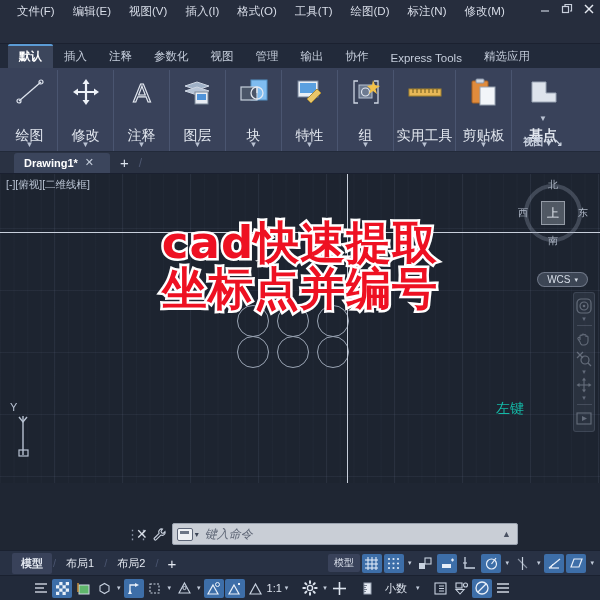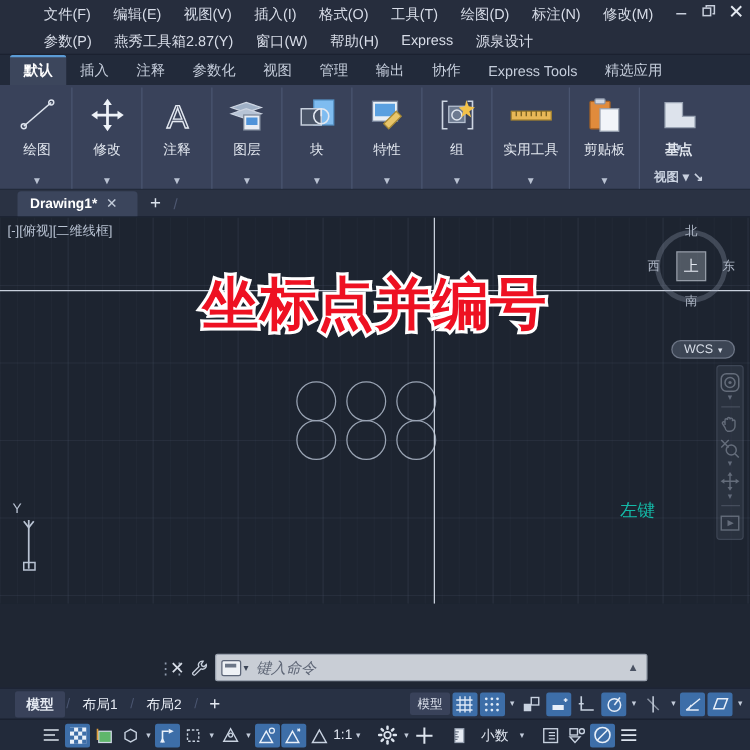--- a/index.html
+++ b/index.html
@@ -16,21 +16,21 @@
   .menubar {
     background: #262d3d;
     height: 44px;
     position: relative;
     border-bottom: 1px solid #1b2130;
   }
   .menurow {
     display: flex;
     align-items: center;
     height: 22px;
-    padding-left: 26px;
+    padding-left: 8px;
     gap: 0px;
   }
   .menuitem {
     color: #d8dde8;
     font-size: 11.5px;
     padding: 2px 9px;
     white-space: nowrap;
     letter-spacing: 0px;
   }
   .wincontrols {
@@ -93,22 +93,22 @@
   }
   .panel.wide { width: 62px; }
   .panel-icon {
     height: 40px;
     display: flex;
     align-items: center;
     justify-content: center;
   }
   .panel-label {
     color: #e2e7ef;
-    font-size: 11px;
-    margin-top: 0;
+    font-size: 14px;
+    margin-top: 15px;
     white-space: nowrap;
   }
   .panel-arrow {
     position: absolute;
     bottom: 2px;
     color: #b9c2d2;
     font-size: 8px;
     line-height: 1;
   }
   .panel-sub {
@@ -384,28 +384,20 @@
     <div class="menurow">
       <div class="menuitem">文件(F)</div>
       <div class="menuitem">编辑(E)</div>
       <div class="menuitem">视图(V)</div>
       <div class="menuitem">插入(I)</div>
       <div class="menuitem">格式(O)</div>
       <div class="menuitem">工具(T)</div>
       <div class="menuitem">绘图(D)</div>
       <div class="menuitem">标注(N)</div>
       <div class="menuitem">修改(M)</div>
-    </div>
-    <div class="menurow">
-      <div class="menuitem">参数(P)</div>
-      <div class="menuitem">燕秀工具箱2.87(Y)</div>
-      <div class="menuitem">窗口(W)</div>
-      <div class="menuitem">帮助(H)</div>
-      <div class="menuitem">Express</div>
-      <div class="menuitem">源泉设计</div>
     </div>
     <div class="wincontrols">
       <div class="wc">
         <svg width="12" height="12" viewBox="0 0 12 12">
             <line x1="2" y1="8" x2="10" y2="8" stroke="#c7cedb" stroke-width="1.2"></line>
           </svg>
       </div>
       <div class="wc">
         <svg width="12" height="12" viewBox="0 0 12 12">
           <rect x="1.5" y="3.5" width="6" height="6" fill="none" stroke="#c7cedb" stroke-width="1.2"></rect>
@@ -667,20 +659,21 @@
       <div class="nav-div"></div>
       <div class="nav-ic">
         <svg width="16" height="14" viewBox="0 0 16 14">
           <rect x="1" y="2" width="14" height="11" fill="none" stroke="#aab3c2" stroke-width="1.1"></rect>
           <polygon points="6,5 11,7.5 6,10" fill="#aab3c2"></polygon>
         </svg>
       </div>
     </div>
 
     <div class="overlay">
+      <div class="overlay-line">cad快速提取</div>
       <div class="overlay-line">坐标点并编号</div>
     </div>
   </div>
 
   <div class="cmdline">
     <span class="cmd-grip">⋮⋮</span>
     <span class="cmd-x">✕</span>
     <span class="cmd-wrench">
       <svg width="13" height="13" viewBox="0 0 13 13">
         <path d="M9.5 1 a3,3 0 0 0 -3.4,4.3 L1.5 10 a1.2,1.2 0 0 0 1.7,1.7 l4.7,-4.6 A3,3 0 0 0 12,3.6 L10.2,5.4 8.6,4.8 8,3.2 Z" fill="none" stroke="#c7cfdc" stroke-width="1.1"></path>

